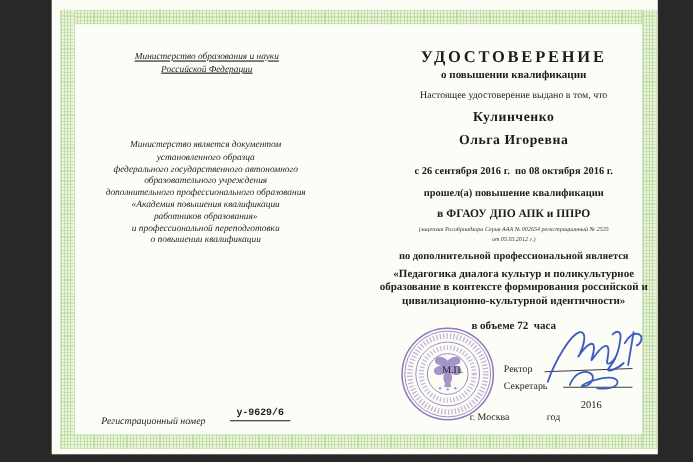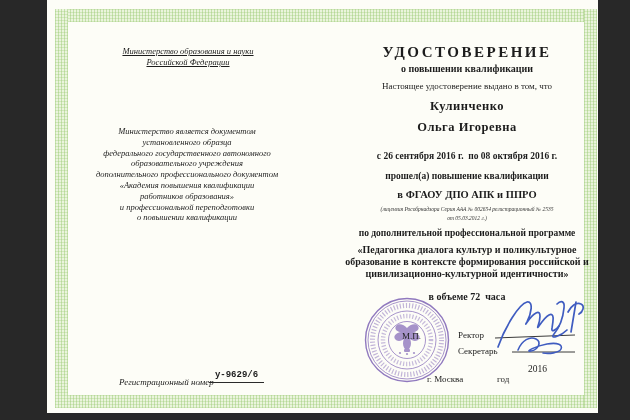--- a/index.html
+++ b/index.html
@@ -28,21 +28,21 @@
 
   .abs{position:absolute;}
   .line{white-space:pre;}
   .it{font-style:italic;}
   .b{font-weight:bold;font-family:Liberation Mono, monospace;}
   .ctr{text-align:center;}
 
   
   .ministry{left:36px;top:46px;width:210px;font-size:8.5px;line-height:11px;text-decoration:underline;}
   .issuer-note{left:5px;top:126px;width:270px;font-size:8.5px;line-height:10.8px;}
-  .reg-label{left:72px;top:377px;font-size:9px;}
+  .reg-label{left:45px;top:377px;font-size:9px;}
   .reg-line{left:162px;top:370px;width:55px;border-bottom:1px solid #2a2a2a;
             font-size:9px;text-align:center;padding-bottom:2px;}
 
   
   .rcol{left:290px;top:0;width:260px;}
   .rc{position:absolute;left:0;width:100%;text-align:center;white-space:pre;}
   .title{top:44px;font-size:15px;font-weight:bold;letter-spacing:2.5px;}
   .subtitle{top:63px;font-size:10px;font-weight:bold;}
   .issued{top:81px;font-size:9px;}
   .lname{top:99px;font-size:12.5px;font-weight:bold;letter-spacing:.5px;}
@@ -82,42 +82,42 @@
     <div class="abs ministry ctr it">
       <div class="line">Министерство образования и науки</div>
       <div class="line">Российской Федерации</div>
     </div>
 
     <div class="abs issuer-note ctr it">
       <div class="line">Министерство является документом</div>
       <div class="line">установленного образца</div>
       <div class="line">федерального государственного автономного</div>
       <div class="line">образовательного учреждения</div>
-      <div class="line">дополнительного профессионального документом</div>
+      <div class="line">дополнительного профессионального образования</div>
       <div class="line">«Академия повышения квалификации</div>
       <div class="line">работников образования»</div>
       <div class="line">и профессиональной переподготовки</div>
       <div class="line">о повышении квалификации</div>
     </div>
 
     <div class="abs reg-label it">Регистрационный номер</div>
     <div class="abs reg-line b">у-9629/6</div>
 
     <div class="abs rcol">
       <div class="rc title">УДОСТОВЕРЕНИЕ</div>
       <div class="rc subtitle">о повышении квалификации</div>
       <div class="rc issued">Настоящее удостоверение выдано в том, что</div>
       <div class="rc lname">Кулинченко</div>
       <div class="rc fname">Ольга Игоревна</div>
       <div class="rc period">с 26 сентября 2016 г.  по 08 октября 2016 г.</div>
       <div class="rc action">прошел(а) повышение квалификации</div>
       <div class="rc inst">в ФГАОУ ДПО АПК и ППРО</div>
       <div class="rc lic1">(лицензия Рособрнадзора Серия ААА № 002654 регистрационный № 2535</div>
       <div class="rc lic2">от 05.03.2012 г.)</div>
-      <div class="rc prog-intro">по дополнительной профессиональной программе</div>
+      <div class="rc prog-intro">по дополнительной профессиональной является</div>
       <div class="rc prog1">«Педагогика диалога культур и поликультурное</div>
       <div class="rc prog2">образование в контексте формирования российской и</div>
       <div class="rc prog3">цивилизационно-культурной идентичности»</div>
       <div class="rc volume">в объеме 72  часа</div>
     </div>
 
     <svg class="abs stamp" viewBox="0 0 86 86">
       <g fill="none" stroke="#7d62b5">
         <circle cx="43" cy="43" r="41.5" stroke-width="1.4"></circle>
         <circle cx="43" cy="43" r="39" stroke-width="0.8"></circle>

